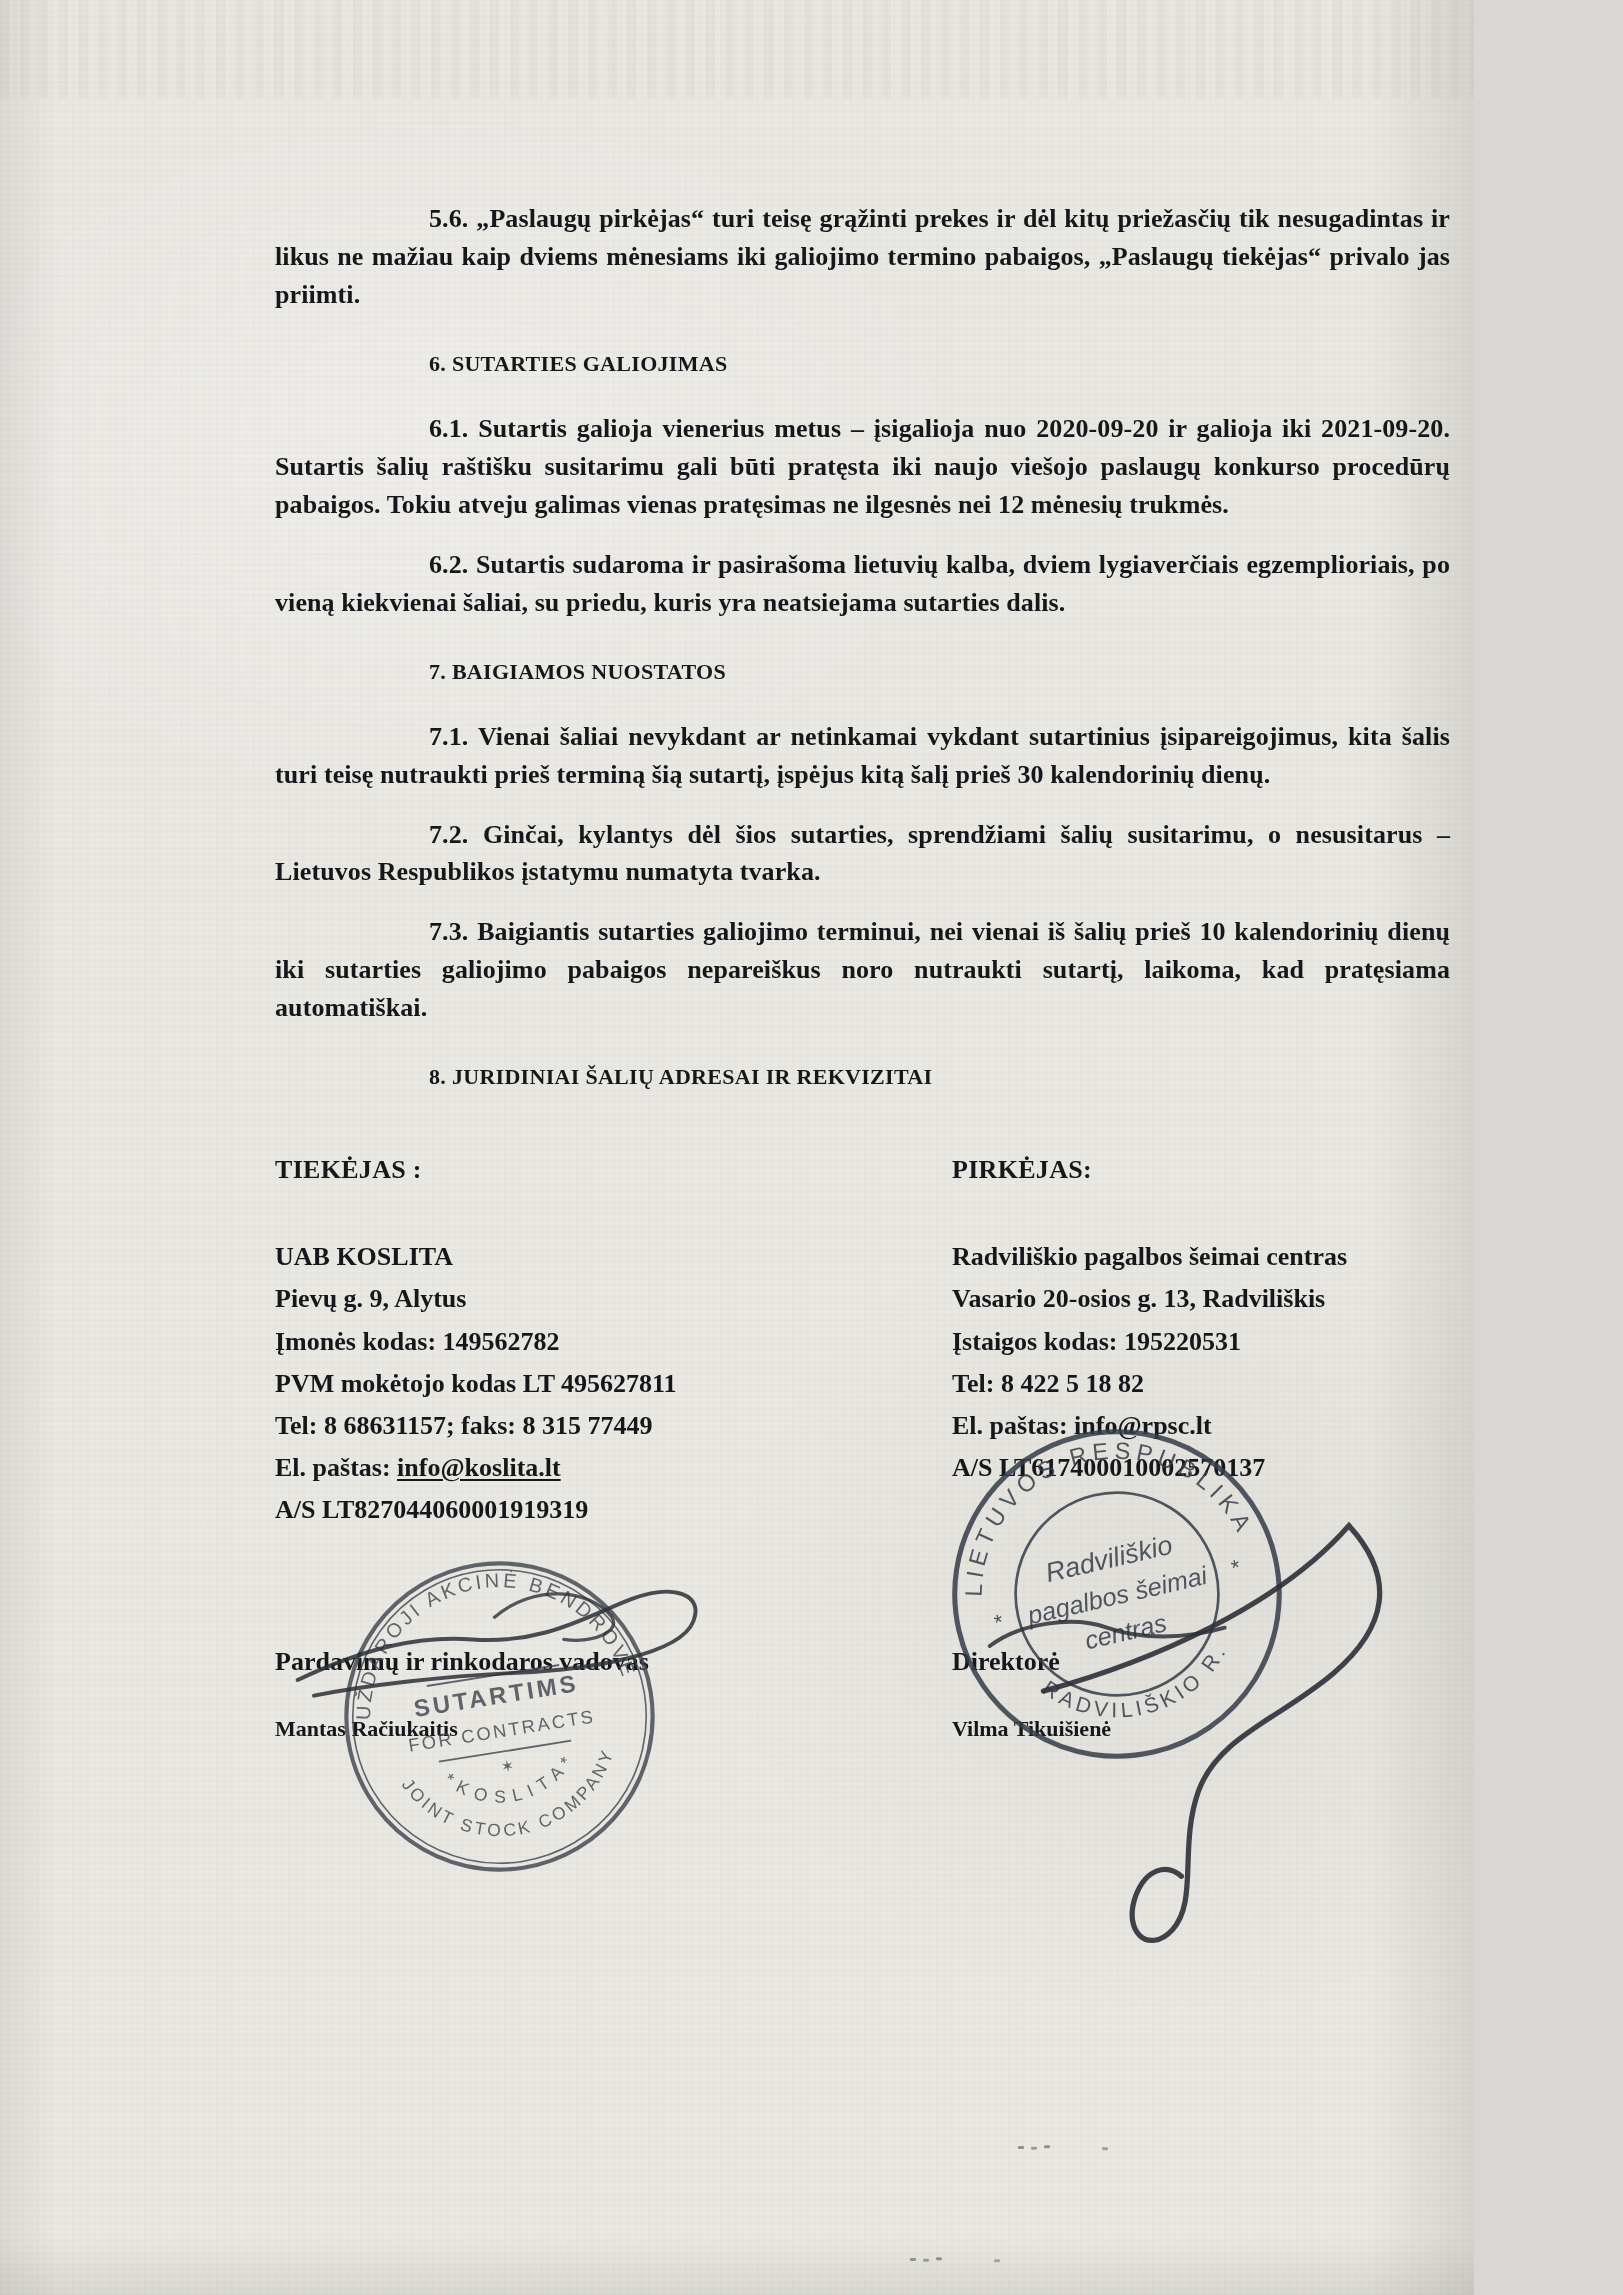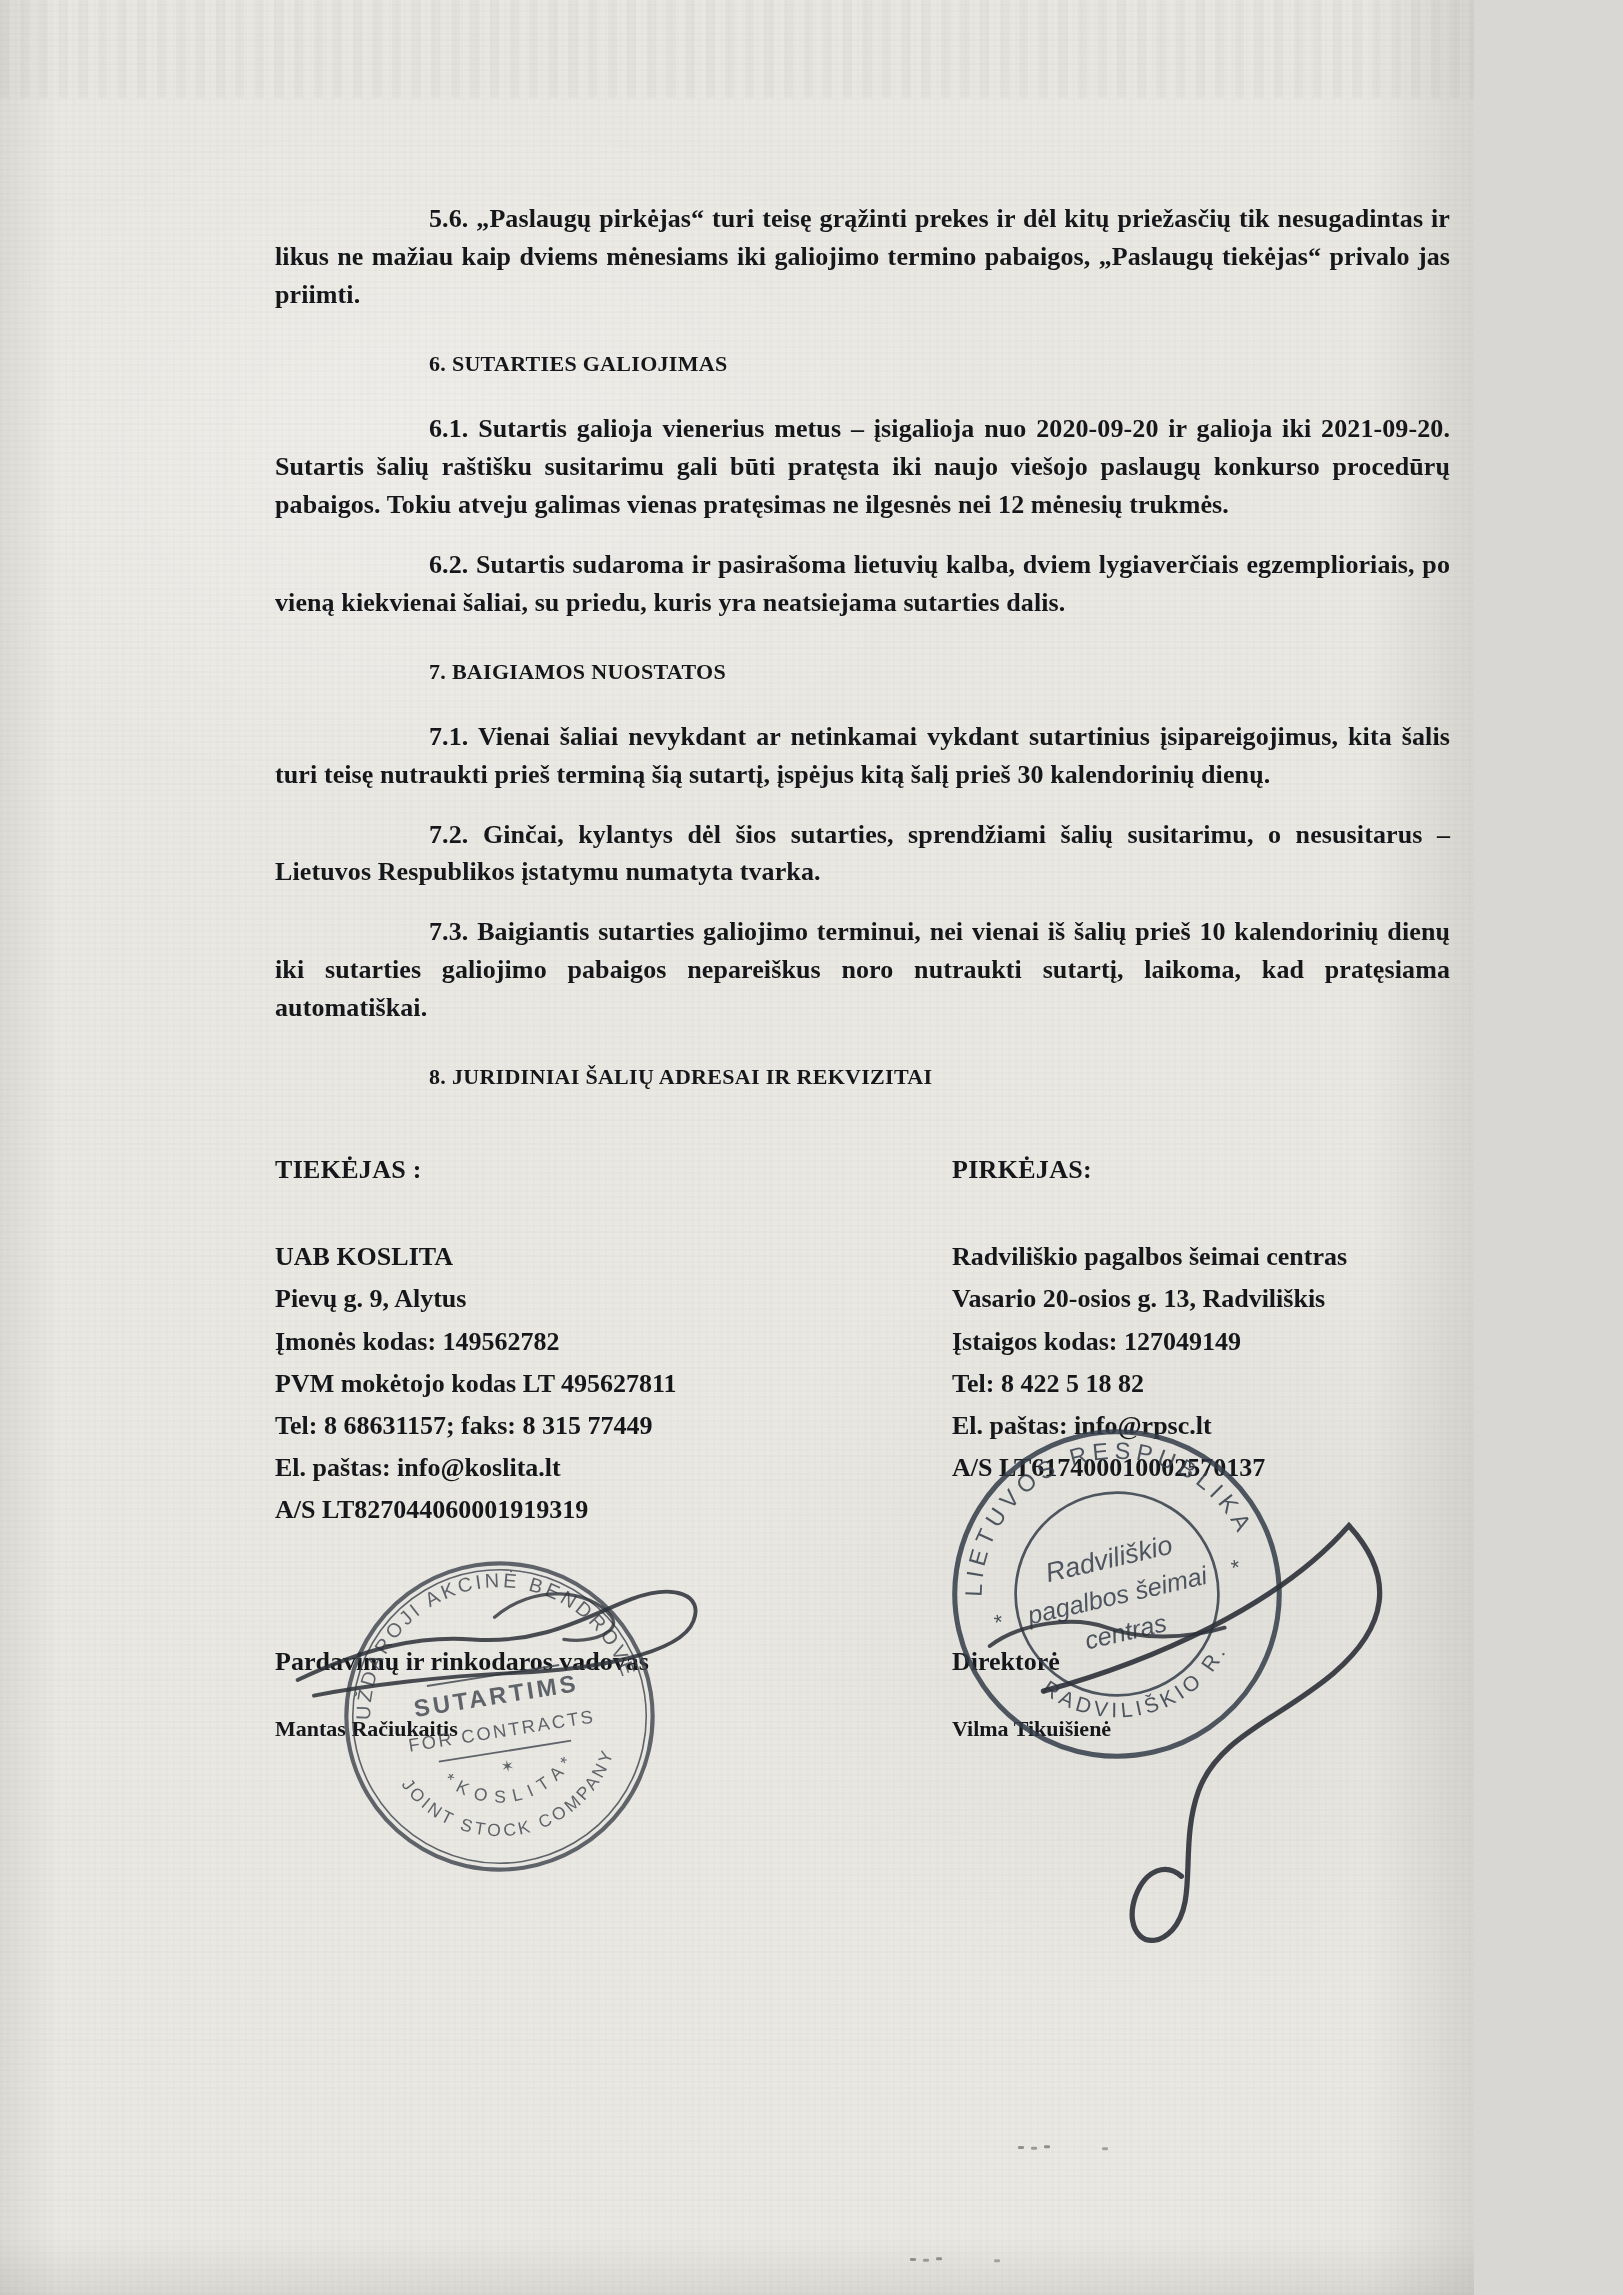--- a/index.html
+++ b/index.html
@@ -38,21 +38,21 @@
   h3.heading{
     font-size:22px;font-weight:700;letter-spacing:0.3px;
     margin:37px 0 33px;padding-left:154px;font-family:Liberation Serif, serif;
   }
   .columns{display:flex;margin-top:65px;}
   .col-left{flex:0 0 677px;}
   .col-right{flex:1;}
   .party-heading{font-size:26px;font-weight:700;margin:0 0 51px;letter-spacing:0.3px;}
   .addr{min-height:313px;}
   .addr .line{font-size:26px;line-height:1.62;font-weight:600;}
-  .email-link{color:inherit;text-underline-offset:3.3px;}
+  .email-link{color:inherit;text-decoration:underline;text-underline-offset:3.3px;}
   .role{font-size:26px;font-weight:600;margin-top:98px;}
   .name{font-size:22px;font-weight:600;margin-top:39px;}
 
   .stamp{position:absolute;pointer-events:none;}
   .stamp-supplier{left:340px;top:1557px;width:319px;height:319px;
     transform:rotate(-9deg);opacity:.8;}
   .stamp-buyer{left:948px;top:1425px;width:338px;height:338px;
     transform:rotate(-13deg);opacity:.85;}
   .stamp text{font-family:"Liberation Sans", sans-serif;fill:#3d434c;}
   .stamp-buyer text{fill:#343d49;}
@@ -99,21 +99,21 @@
         </div>
         <div class="role">Pardavimų ir rinkodaros vadovas</div>
         <div class="name">Mantas Račiukaitis</div>
       </div>
 
       <div class="col-right">
         <div class="party-heading">PIRKĖJAS:</div>
         <div class="addr">
           <div class="line">Radviliškio pagalbos šeimai centras</div>
           <div class="line">Vasario 20-osios g. 13, Radviliškis</div>
-          <div class="line">Įstaigos kodas: 127049149</div>
+          <div class="line">Įstaigos kodas: 195220531</div>
           <div class="line">Tel: 8 422 5 18 82</div>
           <div class="line"><span>El. paštas: </span><span>info@rpsc.lt</span></div>
           <div class="line">A/S LT617400010002570137</div>
         </div>
         <div class="role">Direktorė</div>
         <div class="name">Vilma Tikuišienė</div>
       </div>
 
     </div>
   </div>

